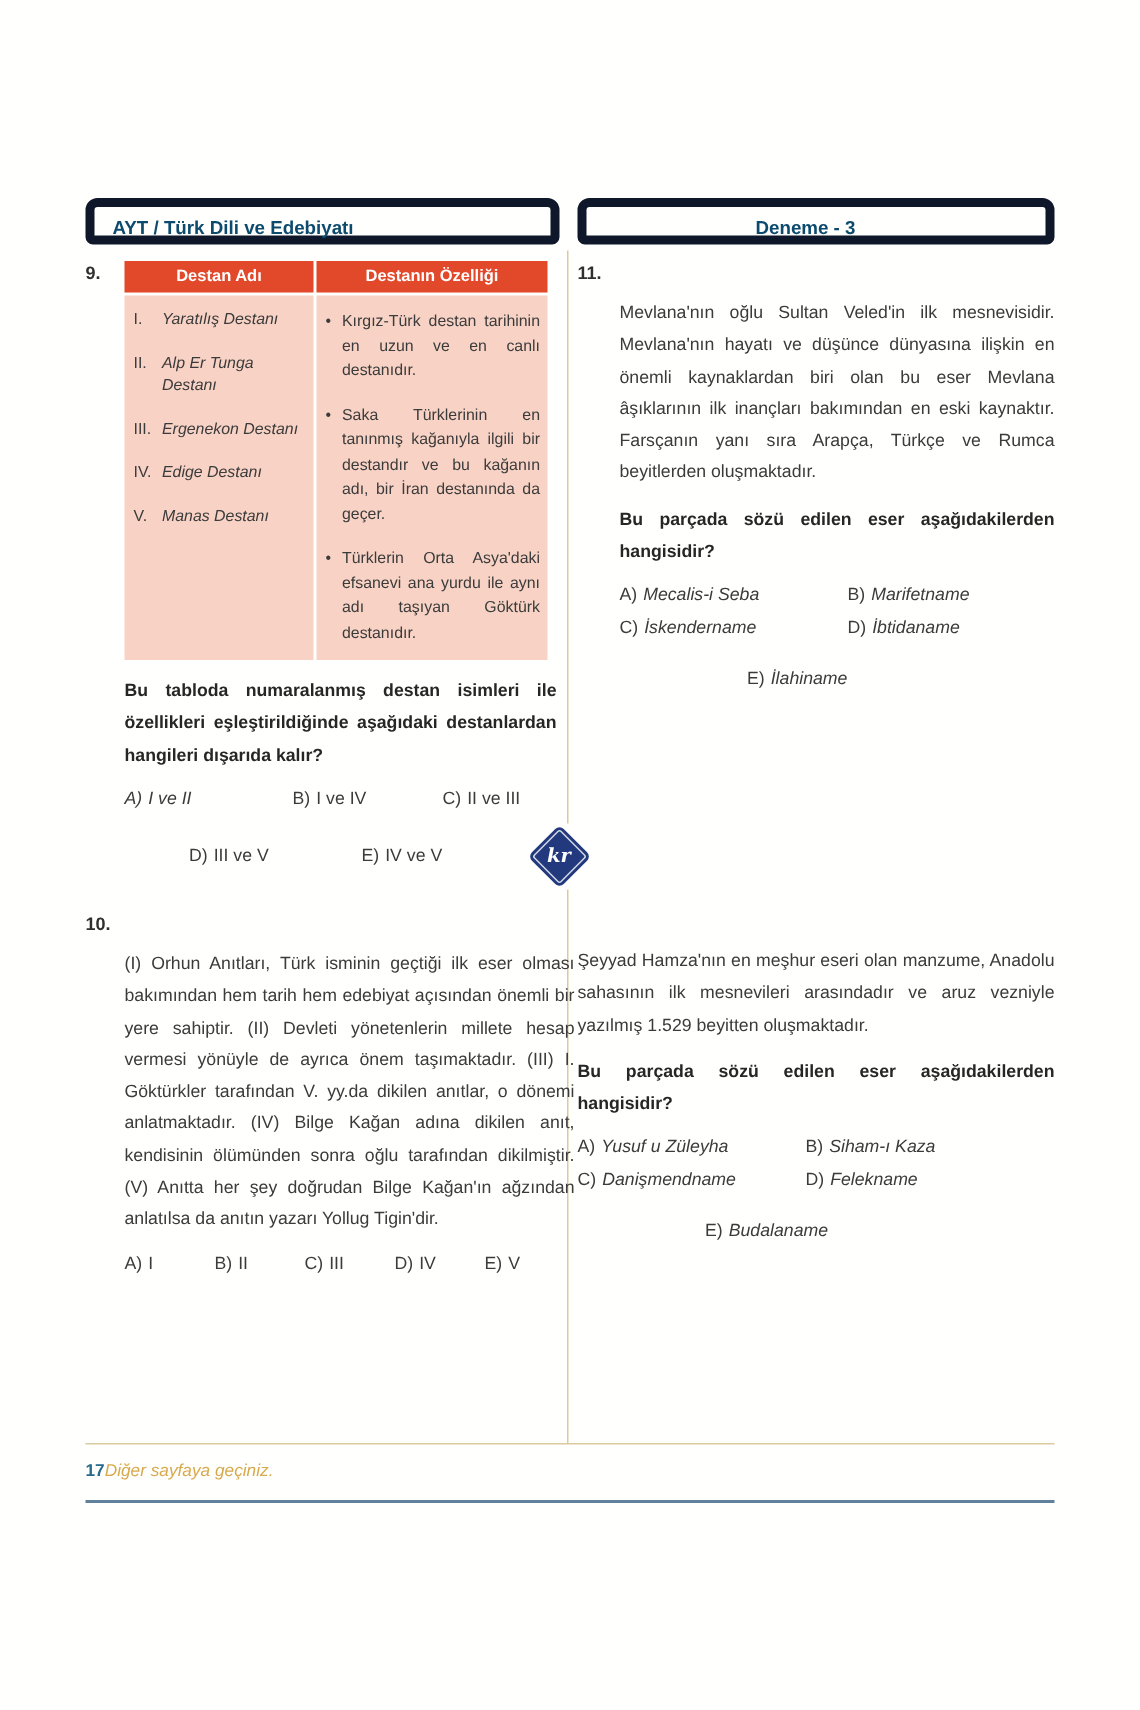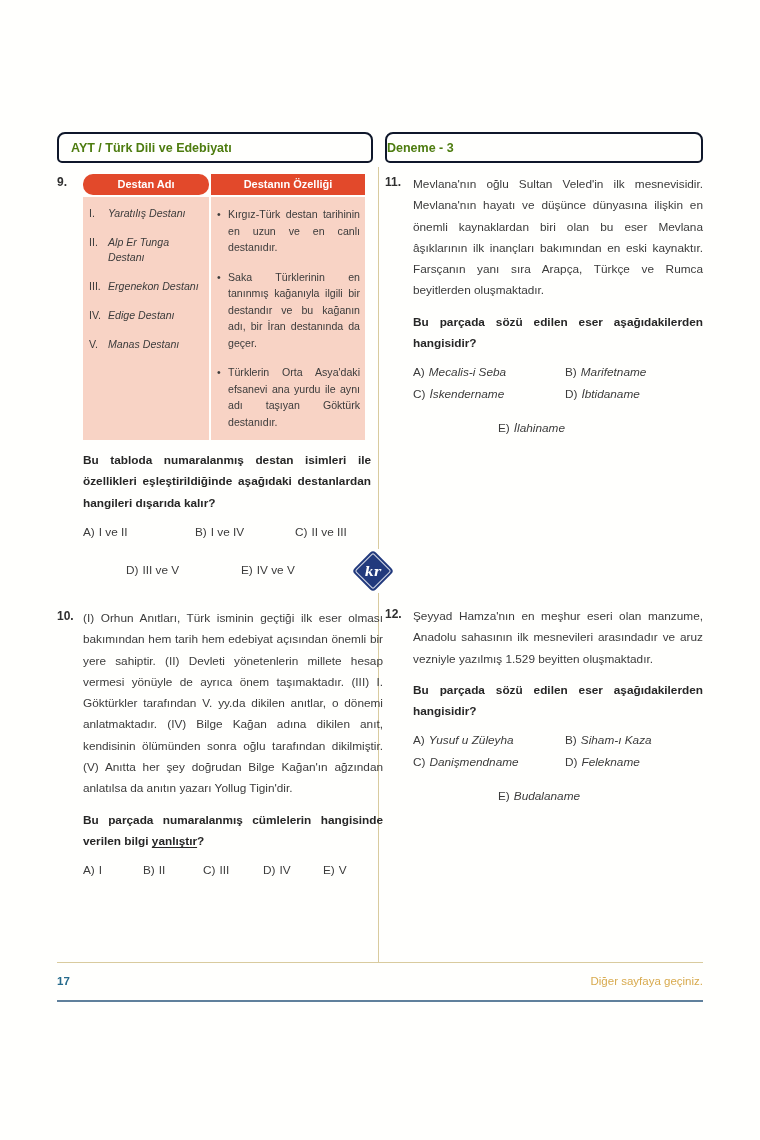--- a/index.html
+++ b/index.html
@@ -4,68 +4,68 @@
 <style>
   * { margin:0; padding:0; box-sizing:border-box; }
   html,body { background:#ffffff; }
   body { font-family:"Liberation Sans", sans-serif; }
   .page {
     position:relative; width:760px; height:1140px; background:#fffffd;
     color:#3b3b3b; overflow:hidden;
   }
   
   .hdr {
-    position:absolute; top:132px; height:31px; border:2px solid #0f172a;
-    font-size:12.5px; font-weight:bold; color:#4d7c0f; line-height:29px;
+    position:absolute; top:132px; height:31px; border:6px solid #0f172a;
+    font-size:12.5px; font-weight:bold; color:#0c4a6e; line-height:29px;
     background:#fffffd;
   }
   .hdr-left  { left:57px;  width:316px; border-radius:8px 8px 5px 5px; padding-left:12px; }
-  .hdr-right { left:385px; width:318px; border-radius:8px 8px 5px 5px; text-align:left; padding-right:14px; }
+  .hdr-right { left:385px; width:318px; border-radius:8px 8px 5px 5px; text-align:center; padding-right:14px; }
   
   .vdivider { position:absolute; left:378px; top:167px; width:1px; height:795px; background:#d9cb9e; }
   .hrule-tan { position:absolute; left:57px; top:962px; width:646px; height:1px; background:#d9cb9e; }
   
   .q { position:absolute; display:flex; }
   .q9  { left:57px;  top:174px; width:314px; }
   .q10 { left:57px;  top:608px; width:316px; }
   .q11 { left:385px; top:174px; width:318px; }
   .q12 { left:385px; top:606px; width:318px; }
   .qnum { width:26px; flex:0 0 26px; font-weight:bold; font-size:12px; color:#2f2f2f; padding-top:1px; }
   .q11 .qnum, .q12 .qnum { flex:0 0 28px; width:28px; }
   .qbody { flex:1; }
-  .para { font-size:11.8px; line-height:21.3px; text-align:justify; color:#3b3b3b; }
+  .para { font-size:11.8px; line-height:21.3px; text-align:justify; color:#3b3b3b;margin-top:24px; }
   .stem { font-size:11.8px; line-height:21.3px; text-align:justify; font-weight:bold; color:#262626; margin-top:10px; }
   .ul { text-decoration:underline; text-underline-offset:2px; }
   
   .dtable { width:282px; font-size:10.6px; }
   .thead { display:flex; gap:2px; }
   .th {
     background:#e2492b; color:#ffffff; font-weight:bold; text-align:center;
     height:21px; line-height:21px; font-size:11px;
   }
-  .th1 { width:126px;border-radius:10px; }
+  .th1 { width:126px; }
   .th2 { flex:1; }
   .tbody { display:flex; gap:2px; margin-top:2px; }
   .tcol { background:#f8d3c5; padding:9px 5px 10px 6px; }
   .tcol1 { width:126px; }
   .tcol2 { flex:1; }
   .titem { display:flex; line-height:15px; }
   .titem + .titem { margin-top:14px; }
   .rn { flex:0 0 19px; }
   .rname { font-style:italic; flex:1; }
   .bullet { display:flex; line-height:16.5px; }
   .bullet + .bullet { margin-top:13px; }
   .bchar { flex:0 0 11px; }
   .btext { flex:1; text-align:justify; }
   
   .opts { margin-top:11px; font-size:11.8px; color:#3b3b3b; }
   .orow { display:flex; }
   .orow + .orow { margin-top:24px; }
   .opt .oletter { margin-right:4px; }
-  .q9 .o-a { width:112px; } .q9 .o-b { width:100px; }
+  .q9 .o-a { width:112px;font-style:italic; } .q9 .o-b { width:100px; }
   .q9 .row2 { padding-left:43px; }
   .q9 .o-d { width:115px; }
   .q10 .opt { width:60px; }
   .optgrid { margin-top:11px; font-size:11.8px; display:grid; grid-template-columns:152px 1fr; row-gap:8px; }
   .optgrid .otitle { font-style:italic; }
   .opt-e-row { margin-top:20px; font-size:11.8px; padding-left:85px; }
   .opt-e-row .otitle { font-style:italic; }
   
   .logo-wrap {
     position:absolute; left:351px; top:549px; width:44px; height:44px;
@@ -82,21 +82,21 @@
     transform:rotate(-45deg); color:#ffffff; font-family:"DejaVu Serif", serif;
     font-style:italic; font-weight:bold; font-size:13px;
   }
   
   .footer {
     position:absolute; left:57px; top:975px; width:646px; display:flex; align-items:center;
     font-size:11.5px;
   }
   .f-site { flex:1; color:#266a8c; font-weight:bold; font-style:italic; }
   .f-page { flex:0 0 auto; color:#266a8c; font-weight:bold; }
-  .f-next { flex:1; text-align:right; color:#d8aa4e; }
+  .f-next { flex:1; color:#d8aa4e; font-style:italic; }
   .footer-rule { position:absolute; left:57px; top:1000px; width:646px; height:2px; background:#60809c; }
 </style>
 </head>
 <body>
 
 <div class="page">
 
   <div class="hdr hdr-left">
     <span>AYT / Türk Dili ve Edebiyatı</span>
   </div>
@@ -166,21 +166,20 @@
           <span class="opt"><span class="oletter">E)</span><span>IV ve V</span></span>
         </div>
       </div>
     </div>
   </div>
 
   <div class="q q10">
     <div class="qnum">10.</div>
     <div class="qbody">
       <p class="para">(I) Orhun Anıtları, Türk isminin geçtiği ilk eser olması bakımından hem tarih hem edebiyat açısından önemli bir yere sahiptir. (II) Devleti yönetenlerin millete hesap vermesi yönüyle de ayrıca önem taşımaktadır. (III) I. Göktürkler tarafından V. yy.da dikilen anıtlar, o dönemi anlatmaktadır. (IV) Bilge Kağan adına dikilen anıt, kendisinin ölümünden sonra oğlu tarafından dikilmiştir. (V) Anıtta her şey doğrudan Bilge Kağan'ın ağzından anlatılsa da anıtın yazarı Yollug Tigin'dir.</p>
-      <p class="stem"><span>Bu parçada numaralanmış cümlelerin hangisinde verilen bilgi </span><span class="ul">yanlıştır</span><span>?</span></p>
       <div class="opts">
         <div class="orow">
           <span class="opt"><span class="oletter">A)</span><span>I</span></span>
           <span class="opt"><span class="oletter">B)</span><span>II</span></span>
           <span class="opt"><span class="oletter">C)</span><span>III</span></span>
           <span class="opt"><span class="oletter">D)</span><span>IV</span></span>
           <span class="opt"><span class="oletter">E)</span><span>V</span></span>
         </div>
       </div>
     </div>
@@ -197,21 +196,20 @@
         <span class="opt"><span class="oletter">C)</span><span class="otitle">İskendername</span></span>
         <span class="opt"><span class="oletter">D)</span><span class="otitle">İbtidaname</span></span>
       </div>
       <div class="opt-e-row">
         <span class="opt"><span class="oletter">E)</span><span class="otitle">İlahiname</span></span>
       </div>
     </div>
   </div>
 
   <div class="q q12">
-    <div class="qnum">12.</div>
     <div class="qbody">
       <p class="para">Şeyyad Hamza'nın en meşhur eseri olan manzume, Anadolu sahasının ilk mesnevileri arasındadır ve aruz vezniyle yazılmış 1.529 beyitten oluşmaktadır.</p>
       <p class="stem">Bu parçada sözü edilen eser aşağıdakilerden hangisidir?</p>
       <div class="optgrid">
         <span class="opt"><span class="oletter">A)</span><span class="otitle">Yusuf u Züleyha</span></span>
         <span class="opt"><span class="oletter">B)</span><span class="otitle">Siham-ı Kaza</span></span>
         <span class="opt"><span class="oletter">C)</span><span class="otitle">Danişmendname</span></span>
         <span class="opt"><span class="oletter">D)</span><span class="otitle">Felekname</span></span>
       </div>
       <div class="opt-e-row">

